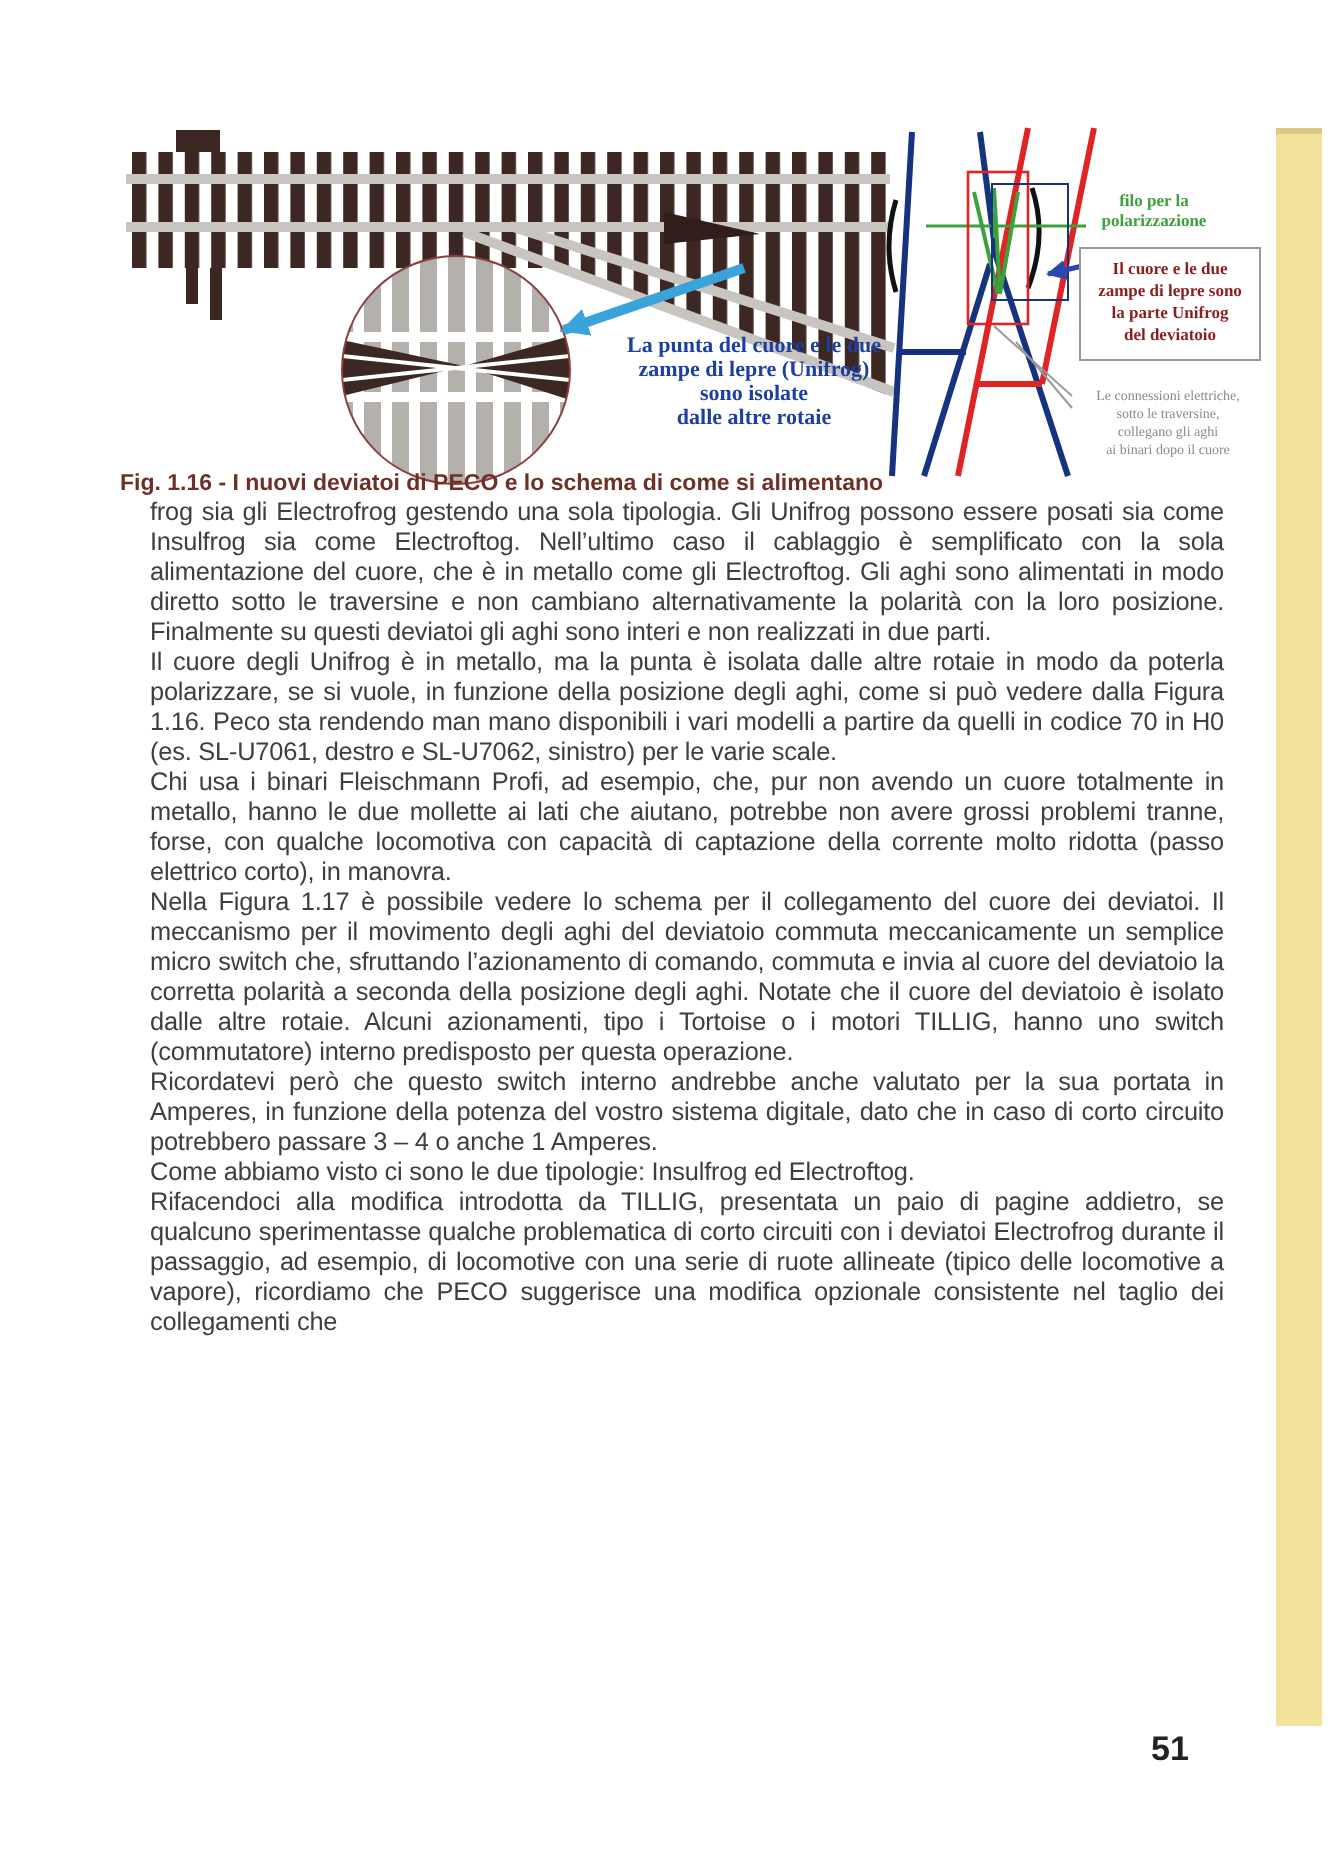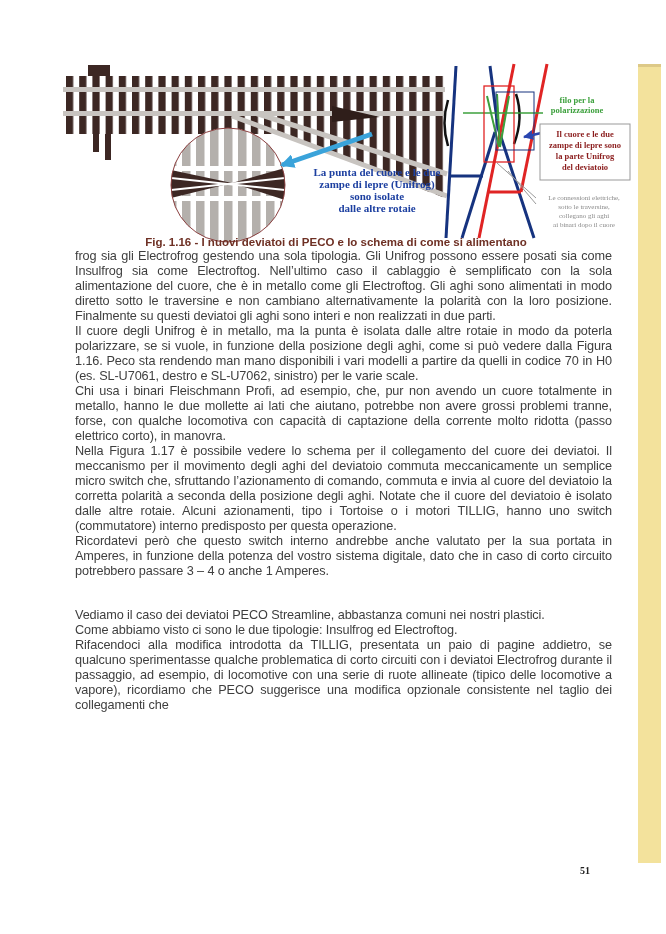--- a/index.html
+++ b/index.html
@@ -6,32 +6,32 @@
   .page{
     position:relative;width:666px;height:934px;background:#ffffff;overflow:hidden;
     font-family:"Liberation Sans",sans-serif;
   }
   .accent-bar{
     position:absolute;left:638px;top:64px;width:23px;height:799px;
     background:#f3e29c;border-top:3px solid #ddc987;box-sizing:border-box;
   }
   .figure-svg{position:absolute;left:0;top:0;}
   .fig-caption{
-    position:absolute;left:60px;top:236px;width:552px;text-align:center;
+    position:absolute;left:60px;top:236px;width:552px;
     font-size:11.5px;font-weight:bold;color:#6e3024;letter-spacing:0px;
   }
   .body-text{position:absolute;left:75px;top:249px;width:537px;}
   .para{
     margin:0;text-align:justify;font-size:12.7px;line-height:15px;color:#3e3e3e;
     letter-spacing:-0.1px;
   }
   .para.gap{margin-top:29px;}
   .page-number{
     position:absolute;left:555px;top:865px;width:60px;text-align:center;
-    font-family:Liberation Serif, serif;font-weight:bold;font-size:10px;color:#222;
+    font-family:Liberation Sans, sans-serif;font-weight:bold;font-size:17px;color:#222;
   }
   
   .t-inset{font-family:"Liberation Serif",serif;font-weight:bold;font-size:11px;fill:#1c3fa0;text-anchor:middle;}
   .t-wire{font-family:"Liberation Serif",serif;font-weight:bold;font-size:8.5px;fill:#3da03d;text-anchor:middle;}
   .t-box{font-family:"Liberation Serif",serif;font-weight:bold;font-size:8.5px;fill:#8b1d1d;text-anchor:middle;}
   .t-conn{font-family:"Liberation Serif",serif;font-size:7px;fill:#8a8a8a;text-anchor:middle;}
 </style>
 </head>
 <body>
 
@@ -148,20 +148,19 @@
   </svg>
 
   <div class="fig-caption">Fig. 1.16  -  I nuovi deviatoi di PECO e lo schema di come si alimentano</div>
 
   <div class="body-text">
       <p class="para">frog sia gli Electrofrog gestendo una sola tipologia. Gli Unifrog possono essere posati sia come Insulfrog sia come Electroftog. Nell’ultimo caso il cablaggio è semplificato con la sola alimentazione del cuore, che è in metallo come gli Electroftog. Gli aghi sono alimentati in modo diretto sotto le traversine e non cambiano alternativamente la polarità con la loro posizione. Finalmente su questi deviatoi gli aghi sono interi e non realizzati in due parti.</p>
       <p class="para">Il cuore degli Unifrog è in metallo, ma la punta è isolata dalle altre rotaie in modo da poterla polarizzare, se si vuole, in funzione della posizione degli aghi, come si può vedere dalla Figura 1.16. Peco sta rendendo man mano disponibili i vari modelli a partire da quelli in codice 70 in H0 (es. SL-U7061, destro e SL-U7062, sinistro) per le varie scale.</p>
       <p class="para">Chi usa i binari Fleischmann Profi, ad esempio, che, pur non avendo un cuore totalmente in metallo, hanno le due mollette ai lati che aiutano, potrebbe non avere grossi problemi tranne, forse, con qualche locomotiva con capacità di captazione della corrente molto ridotta (passo elettrico corto), in manovra.</p>
       <p class="para">Nella Figura 1.17 è possibile vedere lo schema per il collegamento del cuore dei deviatoi. Il meccanismo per il movimento degli aghi del deviatoio commuta meccanicamente un semplice micro switch che, sfruttando l’azionamento di comando, commuta e invia al cuore del deviatoio la corretta polarità a seconda della posizione degli aghi. Notate che il cuore del deviatoio è isolato dalle altre rotaie.  Alcuni azionamenti, tipo i Tortoise o i motori TILLIG, hanno uno switch (commutatore) interno predisposto per questa operazione.</p>
       <p class="para">Ricordatevi però che questo switch interno andrebbe anche valutato per la sua portata in Amperes, in funzione della potenza del vostro sistema digitale, dato che in caso di corto circuito potrebbero passare 3 –  4 o anche 1 Amperes.</p>
-      <p class="para gap">Vediamo il caso dei deviatoi PECO Streamline, abbastanza comuni nei nostri plastici.</p>
       <p class="para">Come abbiamo visto ci sono le due tipologie: Insulfrog ed Electroftog.</p>
       <p class="para">Rifacendoci alla modifica introdotta da TILLIG, presentata un paio di pagine addietro, se qualcuno sperimentasse qualche problematica di corto circuiti con i deviatoi Electrofrog durante il passaggio, ad esempio, di locomotive con una serie di ruote allineate (tipico delle locomotive a vapore), ricordiamo che PECO suggerisce una modifica opzionale consistente nel taglio dei collegamenti che</p>
     </div>
 
   <div class="page-number">51</div>
 
 </div>
 
 </body></html>

